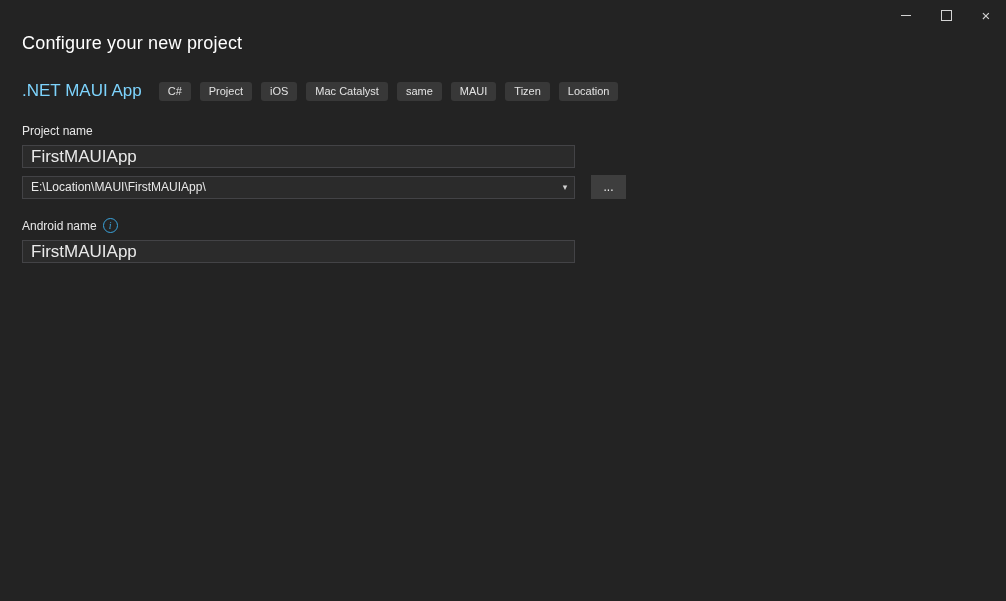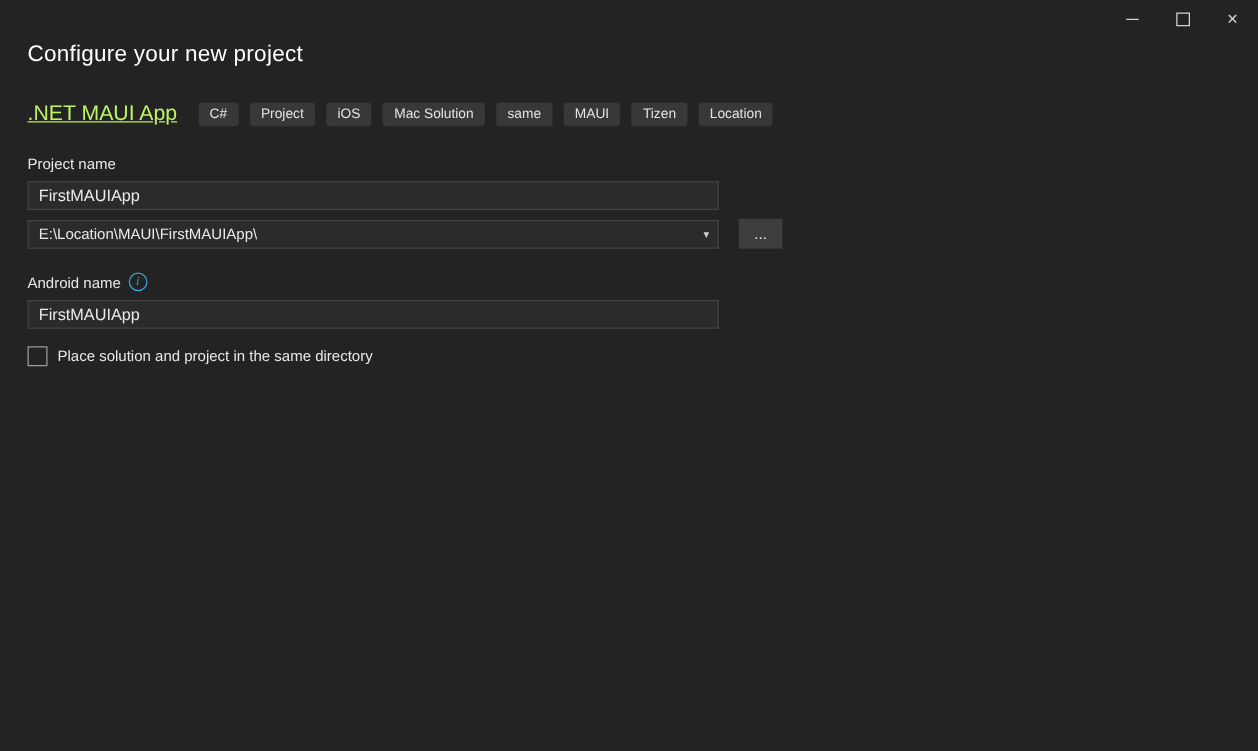--- a/index.html
+++ b/index.html
@@ -59,23 +59,22 @@
     color: #ffffff;
     letter-spacing: 0.2px;
   }
   .type-row {
     margin-top: 27px;
     display: flex;
     align-items: center;
   }
   .type-name {
     font-size: 17px;
-    color: #bef264;
+    color: #7dd3fc;
     white-space: nowrap;
-    text-decoration: underline;
   }
   .tags {
     margin-left: 17px;
     display: flex;
     gap: 9px;
     align-items: center;
   }
   .tag {
     background: #383838;
     color: #e3e3e3;
@@ -97,21 +96,21 @@
   .lbl-solution { margin-top: 19px; }
   .text-input {
     margin-top: 7px;
     width: 553px;
     height: 23px;
     box-sizing: border-box;
     background: #2b2b2b;
     border: 1px solid #434346;
     color: #e9e9e9;
     font-family: "Liberation Sans", sans-serif;
-    font-size: 13px;
+    font-size: 17px;
     padding: 0 8px;
     outline: none;
   }
   .combo-row {
     margin-top: 7px;
     display: flex;
     align-items: center;
   }
   .combo {
     position: relative;
@@ -199,21 +198,21 @@
 
   <div class="content">
     <h1 class="page-title">Configure your new project</h1>
 
     <div class="type-row">
       <span class="type-name">.NET MAUI App</span>
       <div class="tags">
           <span class="tag">C#</span>
           <span class="tag">Project</span>
           <span class="tag">iOS</span>
-          <span class="tag">Mac Solution</span>
+          <span class="tag">Mac Catalyst</span>
           <span class="tag">same</span>
           <span class="tag">MAUI</span>
           <span class="tag">Tizen</span>
           <span class="tag">Location</span>
         </div>
     </div>
 
     <div class="field-label lbl-project">
       <span>Project name</span>
     </div>
@@ -226,19 +225,15 @@
       </div>
       <button class="browse-btn">...</button>
     </div>
 
     <div class="field-label lbl-solution">
       <span>Android name</span>
       <span class="info-icon">i</span>
     </div>
     <input class="text-input" type="text" value="FirstMAUIApp" style="">
 
-    <div class="check-row">
-      <span class="checkbox"></span>
-      <span class="check-label">Place solution and project in the same directory</span>
-    </div>
   </div>
 
 </div>
 
 </body></html>

